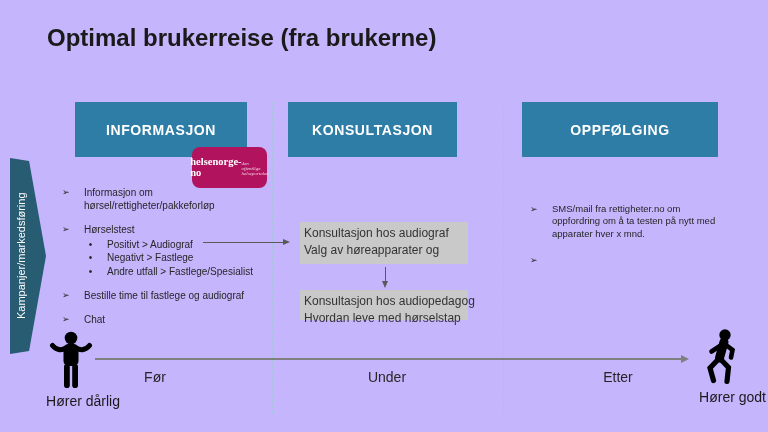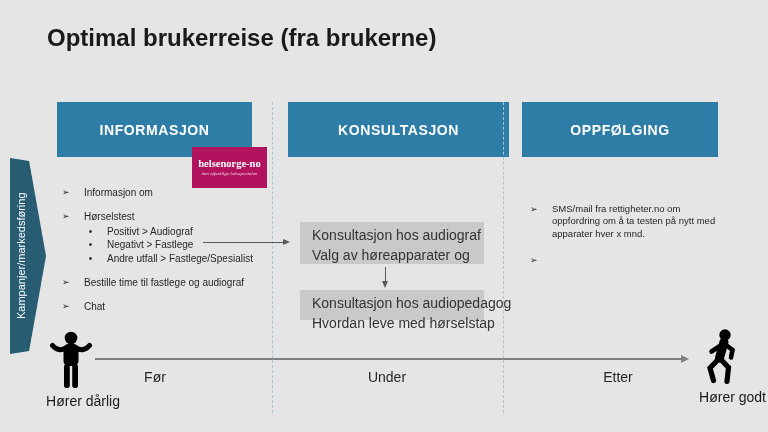--- a/index.html
+++ b/index.html
@@ -1,43 +1,43 @@
 <!DOCTYPE html>
 <html style="--header-bg: #2E7DA6; --banner-bg: #275C73; --badge-bg: #B1135E; --graybox-bg: #C9C9C9; --divider: #A3C6D8; --arrow: #595959; --timeline: #7F7F7F; --figure: #000000;"><head>
 <meta charset="utf-8">
 <style>
   html,body{margin:0;padding:0;background:#fff;}
   :root{
     --header-bg:#2E7DA6; --banner-bg:#275C73; --badge-bg:#B1135E;
     --graybox-bg:#C9C9C9; --divider:#A3C6D8; --arrow:#595959;
     --timeline:#7F7F7F; --figure:#000000;
   }
-  .slide{position:relative;width:768px;height:432px;background:#e5e5e5;overflow:hidden;
+  .slide{position:relative;width:768px;height:432px;background:#c4b5fd;overflow:hidden;
          font-family:"Liberation Sans",sans-serif;color:#262626;}
   .title{position:absolute;left:47px;top:24px;font-size:24px;font-weight:700;color:#1a1a1a;}
 
   
   .banner{position:absolute;left:10px;top:158px;width:36px;height:196px;background:var(--banner-bg);
           -webkit-clip-path:polygon(0 0,53% 1.5%,100% 50%,53% 98.5%,0 100%);
           clip-path:polygon(0 0,53% 1.5%,100% 50%,53% 98.5%,0 100%);}
   .banner-label{position:absolute;left:0;top:0;bottom:0;right:14px;display:flex;align-items:center;
           justify-content:center;color:#fff;font-size:11px;writing-mode:vertical-rl;
           transform:rotate(180deg);white-space:nowrap;}
 
   
   .col-header{position:absolute;top:102px;height:55px;background:var(--header-bg);color:#fff;
           display:flex;align-items:center;justify-content:center;font-weight:700;font-size:14px;
           letter-spacing:.6px;}
-  .hdr-info{left:57px;width:195px}
-  .hdr-kons{left:288px;width:221px}
+  .hdr-info{left:75px;width:172px}
+  .hdr-kons{left:288px;width:169px}
   .hdr-opp{left:522px;width:196px}
 
   
   .badge{position:absolute;left:192px;top:147px;width:75px;height:41px;background:var(--badge-bg);
-         border-radius:0;display:flex;flex-direction:column;align-items:center;justify-content:center;
+         border-radius:8px;display:flex;flex-direction:row;align-items:center;justify-content:center;
          z-index:3;}
   .badge-title{font-family:"Liberation Serif",serif;font-weight:700;color:#fff;font-size:10.5px;line-height:1;}
   .badge-sub{font-family:"Liberation Serif",serif;font-style:italic;color:#f0cfe0;font-size:5px;margin-top:2px;line-height:1;}
 
   
   .divider{position:absolute;top:102px;height:311px;width:0;border-left:1px dashed var(--divider);}
   .div1{left:272px}.div2{left:503px}
 
   
   .blist{position:absolute;display:flex;flex-direction:column;}
@@ -45,21 +45,21 @@
   .opp-list{left:530px;top:203px;width:202px;gap:14px;font-size:9.5px;}
   .bitem{display:flex;line-height:1.3;}
   .bglyph{width:12px;flex:none;font-size:9px;padding-top:1px;}
   .bline{white-space:nowrap;padding-left:10px;}
   .subs{margin:2px 0 0 10px;display:flex;flex-direction:column;}
   .sitem{display:flex;line-height:1.33;}
   .sdot{width:13px;flex:none;text-align:center;}
 
   
   .gbox{position:absolute;left:300px;width:160px;background:var(--graybox-bg);color:#333;
-        font-size:14px;line-height:1.45;padding:3px 12px;}
+        font-size:12px;line-height:1.45;padding:3px 4px;}
   .gbox1{top:222px;height:36px;}
   .gbox2{top:290px;height:24px;}
   .gline{white-space:nowrap;}
 
   
   .arrow-h{position:absolute;left:203px;top:242px;width:80px;height:0;border-top:1.4px solid var(--arrow);}
   .arrow-h:after{content:"";position:absolute;right:-7px;top:-4.4px;width:0;height:0;
         border-left:7px solid var(--arrow);border-top:3.5px solid transparent;border-bottom:3.5px solid transparent;}
   .arrow-v{position:absolute;left:385px;top:267px;height:14px;width:0;border-left:1.4px solid var(--arrow);}
   .arrow-v:after{content:"";position:absolute;left:-4.2px;bottom:-7px;width:0;height:0;
@@ -103,20 +103,21 @@
   </div>
 
   <div class="divider div1"></div>
   <div class="divider div2"></div>
 
   <div class="blist info-list">
     <div class="bitem">
       <span class="bglyph">➢</span>
       <div>
         <div class="bline">Informasjon om</div>
+        <div class="bline">hørsel/rettigheter/pakkeforløp</div>
       </div>
     </div>
     <div class="bitem">
       <span class="bglyph">➢</span>
       <div>
         <div class="bline">Hørselstest</div>
         <div class="subs">
           <div class="sitem">
             <span class="sdot">•</span>
             <span class="bline">Positivt &gt; Audiograf</span>

